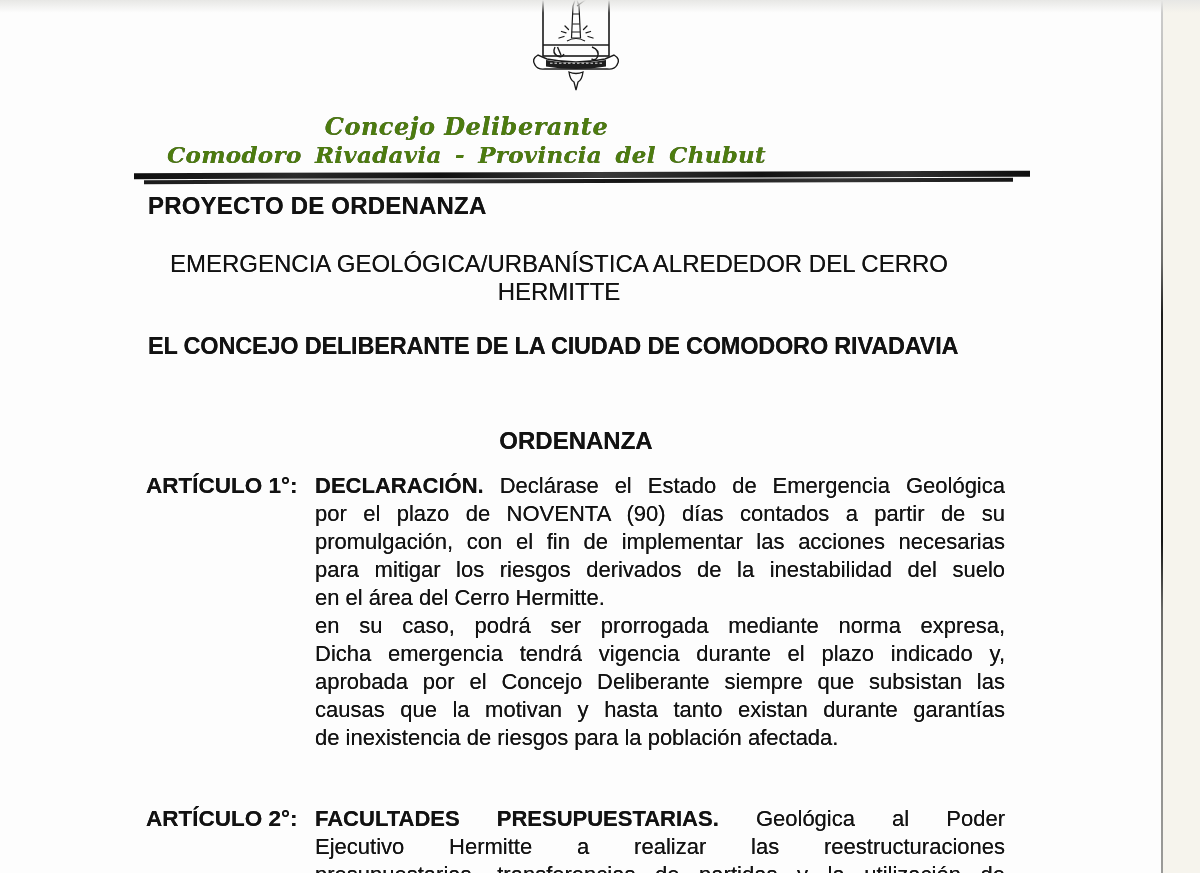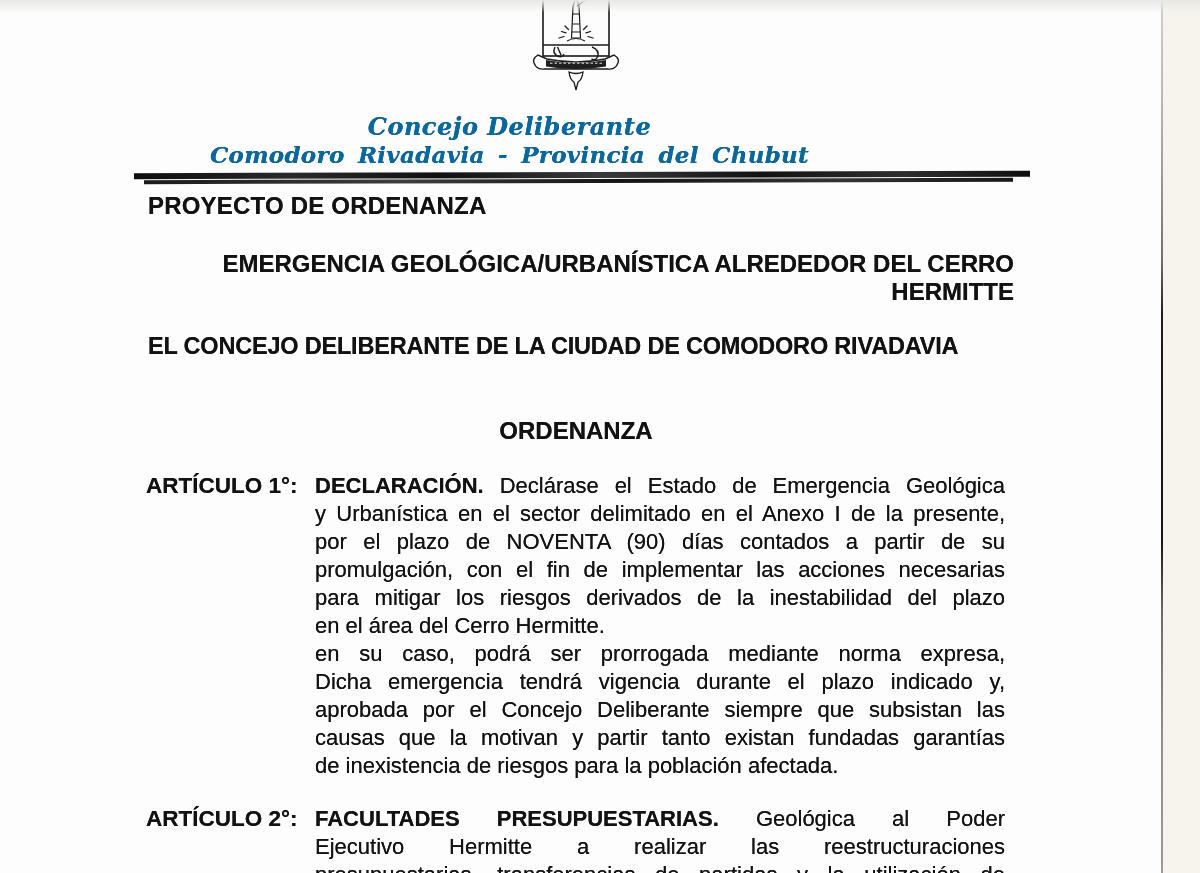--- a/index.html
+++ b/index.html
@@ -20,39 +20,39 @@
   .page-edge-line{
     position:absolute;top:0;left:1161px;width:2px;height:873px;z-index:5;
     background:linear-gradient(180deg,
       #cfcfcf 0%,#b5b5b3 12%,#9c9c9a 20%,#6e6e6c 30%,
       #1d1d1d 36%,#161616 62%,#6b6b69 70%,#8f8f8d 84%,#9a9a98 100%);
   }
   .emblem{position:absolute;left:529px;top:0;width:94px;height:98px;}
   .letterhead-line{
     position:absolute;left:0;width:933px;text-align:center;
     font-family:"DejaVu Serif", serif;font-style:italic;font-weight:700;
-    color:#0369a1;text-shadow:0 0 0.5px rgba(20,20,20,.8);padding-left:43px;
+    color:#4d7c0f;text-shadow:0 0 0.5px rgba(20,20,20,.8);
   }
   .lh1{top:112px;font-size:24px;letter-spacing:.5px;}
   .lh2{top:141px;font-size:23px;word-spacing:5px;letter-spacing:.3px;}
   .heavy-rule{position:absolute;left:134px;top:172px;width:896px;height:14px;transform:rotate(-.15deg);}
   .heavy-rule .bar-a{height:6px;width:100%;
     background:linear-gradient(90deg,#0e0e0e 0%,#2a2a2a 18%,#101010 34%,#3a3a3a 52%,#121212 70%,#2e2e2e 86%,#0f0f0f 100%);}
   .heavy-rule .bar-b{height:4px;width:97%;margin-top:1px;margin-left:10px;
     background:linear-gradient(90deg,#1b1b1b 0%,#3d3d3d 30%,#141414 55%,#333 80%,#161616 100%);}
   .doc-text{color:#121212;text-shadow:0 0 0.45px rgba(15,15,15,.85);}
   .doc-title{
     position:absolute;left:148px;top:192px;
     font-size:24px;font-weight:bold;letter-spacing:.2px;
   }
-  .subject{position:absolute;left:158px;top:250px;width:856px;text-align:right;
-    font-size:24px;font-weight:bold;line-height:28px;}
+  .subject{position:absolute;left:131px;top:250px;width:856px;text-align:center;
+    font-size:24px;font-weight:normal;line-height:28px;}
   .preamble{position:absolute;left:148px;top:333px;width:862px;text-align:left;
     font-size:23.5px;font-weight:bold;line-height:27.5px;letter-spacing:-.2px;}
-  .ordenanza{position:absolute;left:148px;top:417px;width:856px;text-align:center;
+  .ordenanza{position:absolute;left:148px;top:427px;width:856px;text-align:center;
     font-size:24px;font-weight:bold;}
   .article{position:absolute;left:146px;display:flex;font-size:22px;line-height:28px;}
   .art-label{width:169px;font-weight:bold;font-size:22.5px;flex:none;}
   .art-body{width:690px;flex:none;}
   .jline{text-align:justify;text-align-last:justify;height:28px;overflow:visible;}
   .jline.last{text-align-last:left;}
   .lead-bold{font-weight:bold;}
   .a1{top:472px;}
   .a2{top:805px;}
 </style>
@@ -108,29 +108,28 @@
 <div class="preamble doc-text">
   <div>EL CONCEJO DELIBERANTE DE LA CIUDAD DE COMODORO RIVADAVIA</div>
 </div>
 
 <div class="ordenanza doc-text">ORDENANZA</div>
 
 <div class="article a1 doc-text">
   <div class="art-label">ARTÍCULO 1°:</div>
   <div class="art-body">
     <div class="jline"><span class="lead-bold">DECLARACIÓN.</span> <span>Declárase el Estado de Emergencia Geológica</span></div>
-    <div class="jline">y Urbanística en el sector delimitado en el Anexo I de la presente,</div>
     <div class="jline">por el plazo de NOVENTA (90) días contados a partir de su</div>
     <div class="jline">promulgación, con el fin de implementar las acciones necesarias</div>
-    <div class="jline">para mitigar los riesgos derivados de la inestabilidad del plazo</div>
+    <div class="jline">para mitigar los riesgos derivados de la inestabilidad del suelo</div>
     <div class="jline last">en el área del Cerro Hermitte.</div>
     <div class="jline">en su caso, podrá ser prorrogada mediante norma expresa,</div>
     <div class="jline">Dicha emergencia tendrá vigencia durante el plazo indicado y,</div>
     <div class="jline">aprobada por el Concejo Deliberante siempre que subsistan las</div>
-    <div class="jline">causas que la motivan y partir tanto existan fundadas garantías</div>
+    <div class="jline">causas que la motivan y hasta tanto existan durante garantías</div>
     <div class="jline last">de inexistencia de riesgos para la población afectada.</div>
   </div>
 </div>
 
 <div class="article a2 doc-text">
   <div class="art-label">ARTÍCULO 2°:</div>
   <div class="art-body">
     <div class="jline"><span class="lead-bold">FACULTADES PRESUPUESTARIAS.</span> <span>Geológica al Poder</span></div>
     <div class="jline">Ejecutivo Hermitte a realizar las reestructuraciones</div>
     <div class="jline">presupuestarias, transferencias de partidas y la utilización de</div>

